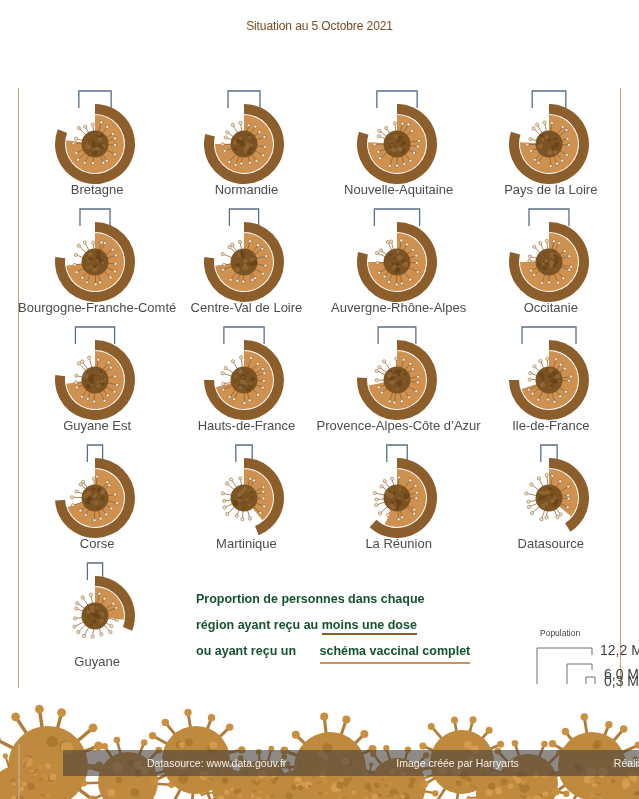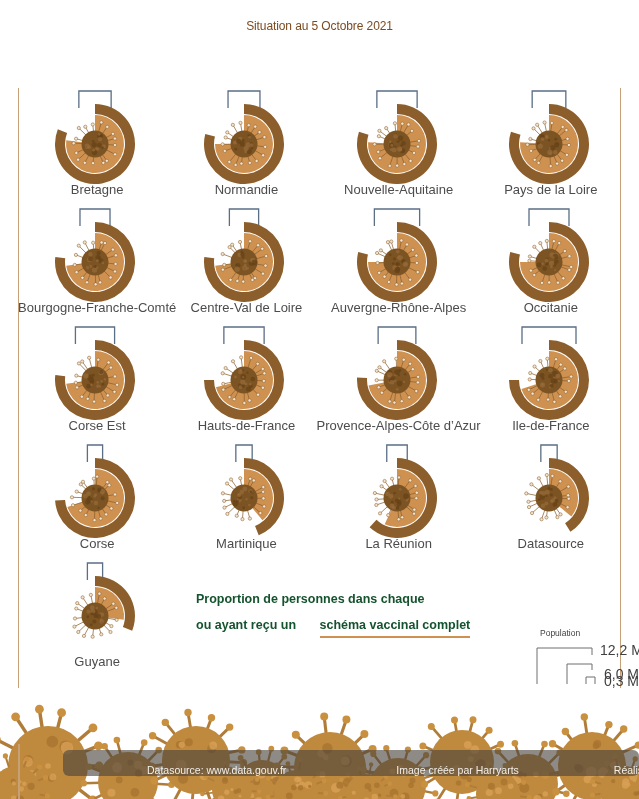--- a/index.html
+++ b/index.html
@@ -100,22 +100,21 @@
     width: 639px; height: 125px;
     overflow: hidden;
   }
   #virusband svg { position:absolute; left:0; top:0; }
   #footerbar {
     position: absolute;
     left: 63px; bottom: 23px;
     width: 576px; height: 26px;
     background: rgba(72,66,60,0.62);
     display: flex;
-    align-items: flex-end;
-    border-radius: 6px;
+    align-items: center;
   }
   .foot-item {
     color: #F2EFEA;
     font-size: 10.5px;
     white-space: nowrap;
   }
   #foot-a { margin-left: 84px; }
   #foot-b { margin-left: 110px; }
   #foot-c { margin-left: 95px; }
   #leftedge {
@@ -691,21 +690,21 @@
             <circle cx="60.30" cy="56.02" r="2.80" fill="#654217" opacity="0.75"></circle>
             <circle cx="68.90" cy="62.52" r="1.15" fill="#96693A" opacity="0.75"></circle>
             <circle cx="59.95" cy="52.69" r="2.40" fill="#654217" opacity="0.75"></circle>
             <circle cx="60.41" cy="60.72" r="1.21" fill="#96693A" opacity="0.75"></circle>
             <circle cx="70.29" cy="47.96" r="2.12" fill="#654217" opacity="0.75"></circle>
             <circle cx="74.00" cy="55.40" r="1.34" fill="#96693A" opacity="0.75"></circle>
             <circle cx="57.35" cy="54.80" r="1.09" fill="#654217" opacity="0.75"></circle>
           </g>
         </svg>
       </div>
-      <div class="region-label">Corse Est</div>
+      <div class="region-label">Guyane Est</div>
     </div>
     <div class="cell">
       <div class="chartbox">
         <svg viewBox="0 0 132 96">
           <path d="M43.870401913679636 20 L43.870401913679636 3 L84.12959808632036 3 L84.12959808632036 20" fill="none" stroke="#5A6E86" stroke-width="1.3"></path>
           <path d="M64 16 A40 40 0 1 1 24 56.00000000000001 L34 56.00000000000001 A30 30 0 1 0 64 26 Z" fill="#8B5E2C" fill-rule="evenodd"></path>
           <path d="M64 56 L64 27 A29 29 0 1 1 35.9110883272697 63.2120067277808 Z" fill="#CE9150"></path>
           <g>
             <line x1="75.87" y1="56.51" x2="83.85" y2="56.86" stroke="#8A6030" stroke-width="0.74"></line>
             <circle cx="83.85" cy="56.86" r="1.62" fill="#F3E2CC" stroke="#8A6030" stroke-width="0.54"></circle>
@@ -1201,20 +1200,23 @@
             <circle cx="68.05" cy="56.38" r="2.27" fill="#654217" opacity="0.75"></circle>
           </g>
         </svg>
       </div>
       <div class="region-label">Guyane</div>
     </div>
   </div>
 
 <div id="explain">
   <div>Proportion de personnes dans chaque</div>
+  <div>
+    <span>région ayant reçu au </span><span class="u-dose">moins une dose</span>
+  </div>
   <div>
     <span>ou ayant reçu un </span><span class="u-full">schéma vaccinal complet</span>
   </div>
 </div>
 
 <div id="poplegend">
   <div class="pl-title">Population</div>
   <svg width="96" height="52" viewBox="0 0 96 52">
     <path d="M3 46 L3 10 L58 10 L58 17" fill="none" stroke="#6F6F6F" stroke-width="1"></path>
     <path d="M33 46 L33 26 L58 26 L58 32" fill="none" stroke="#6F6F6F" stroke-width="1"></path>

